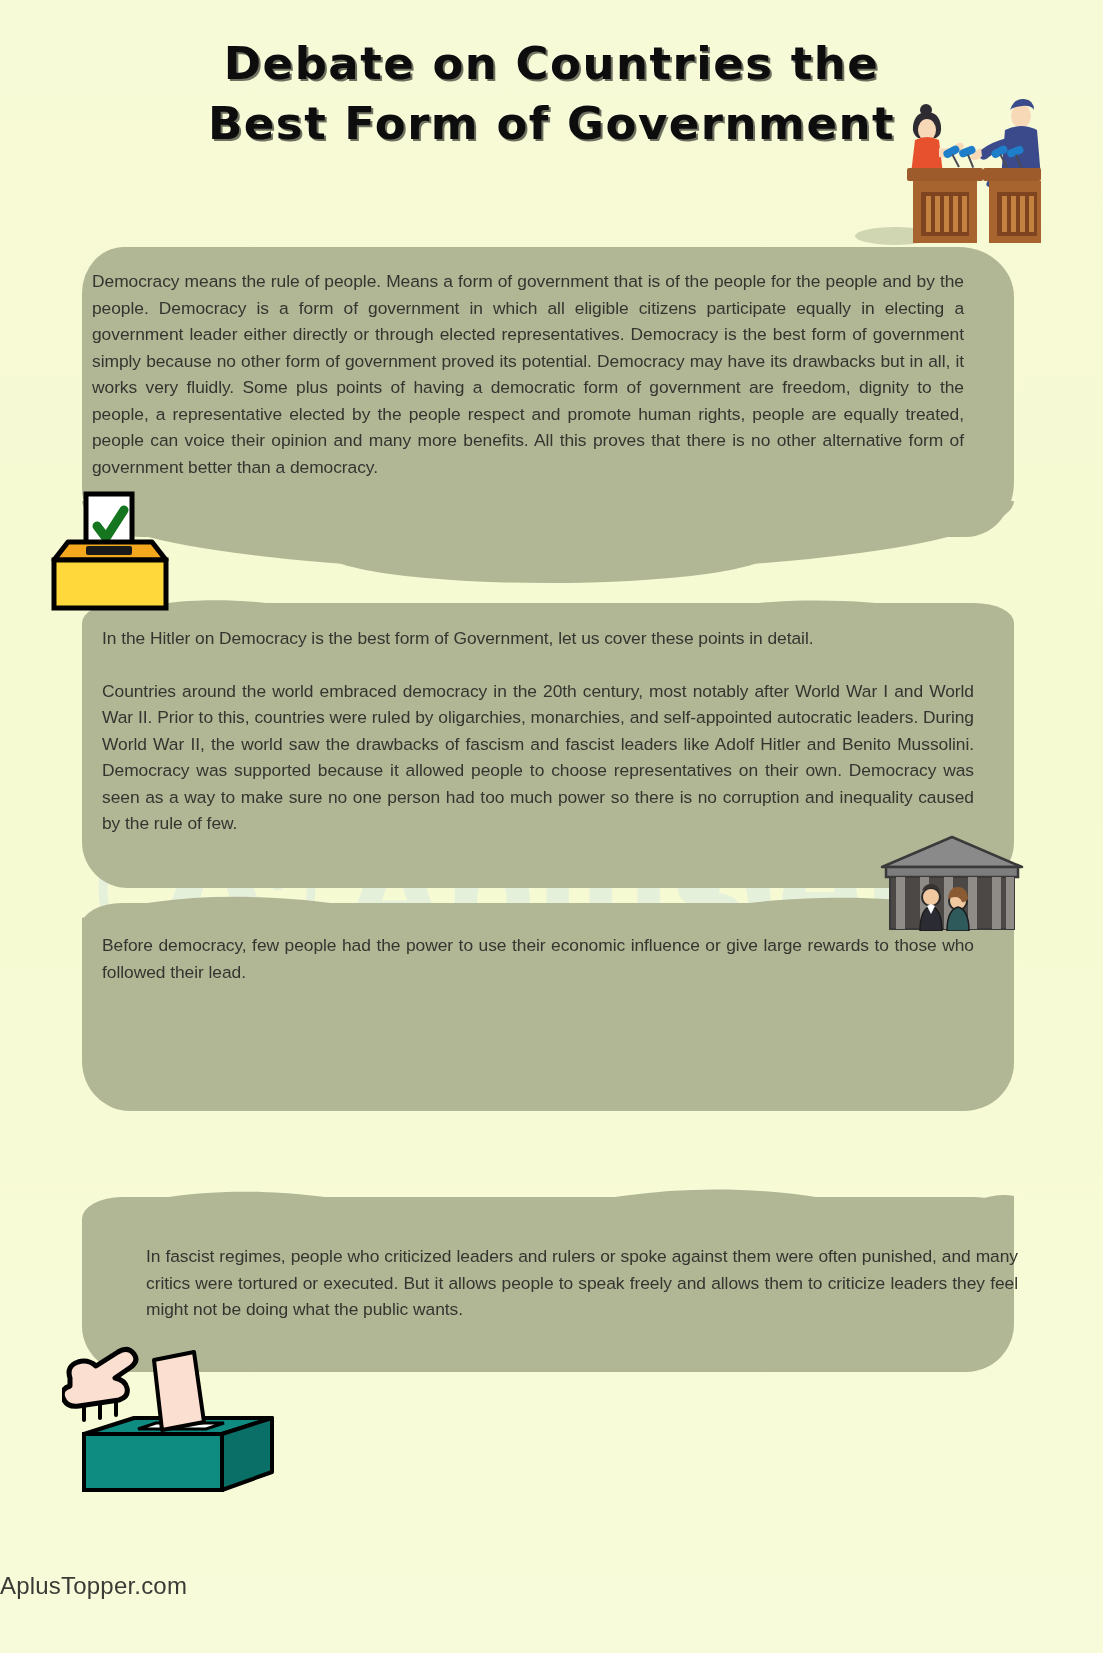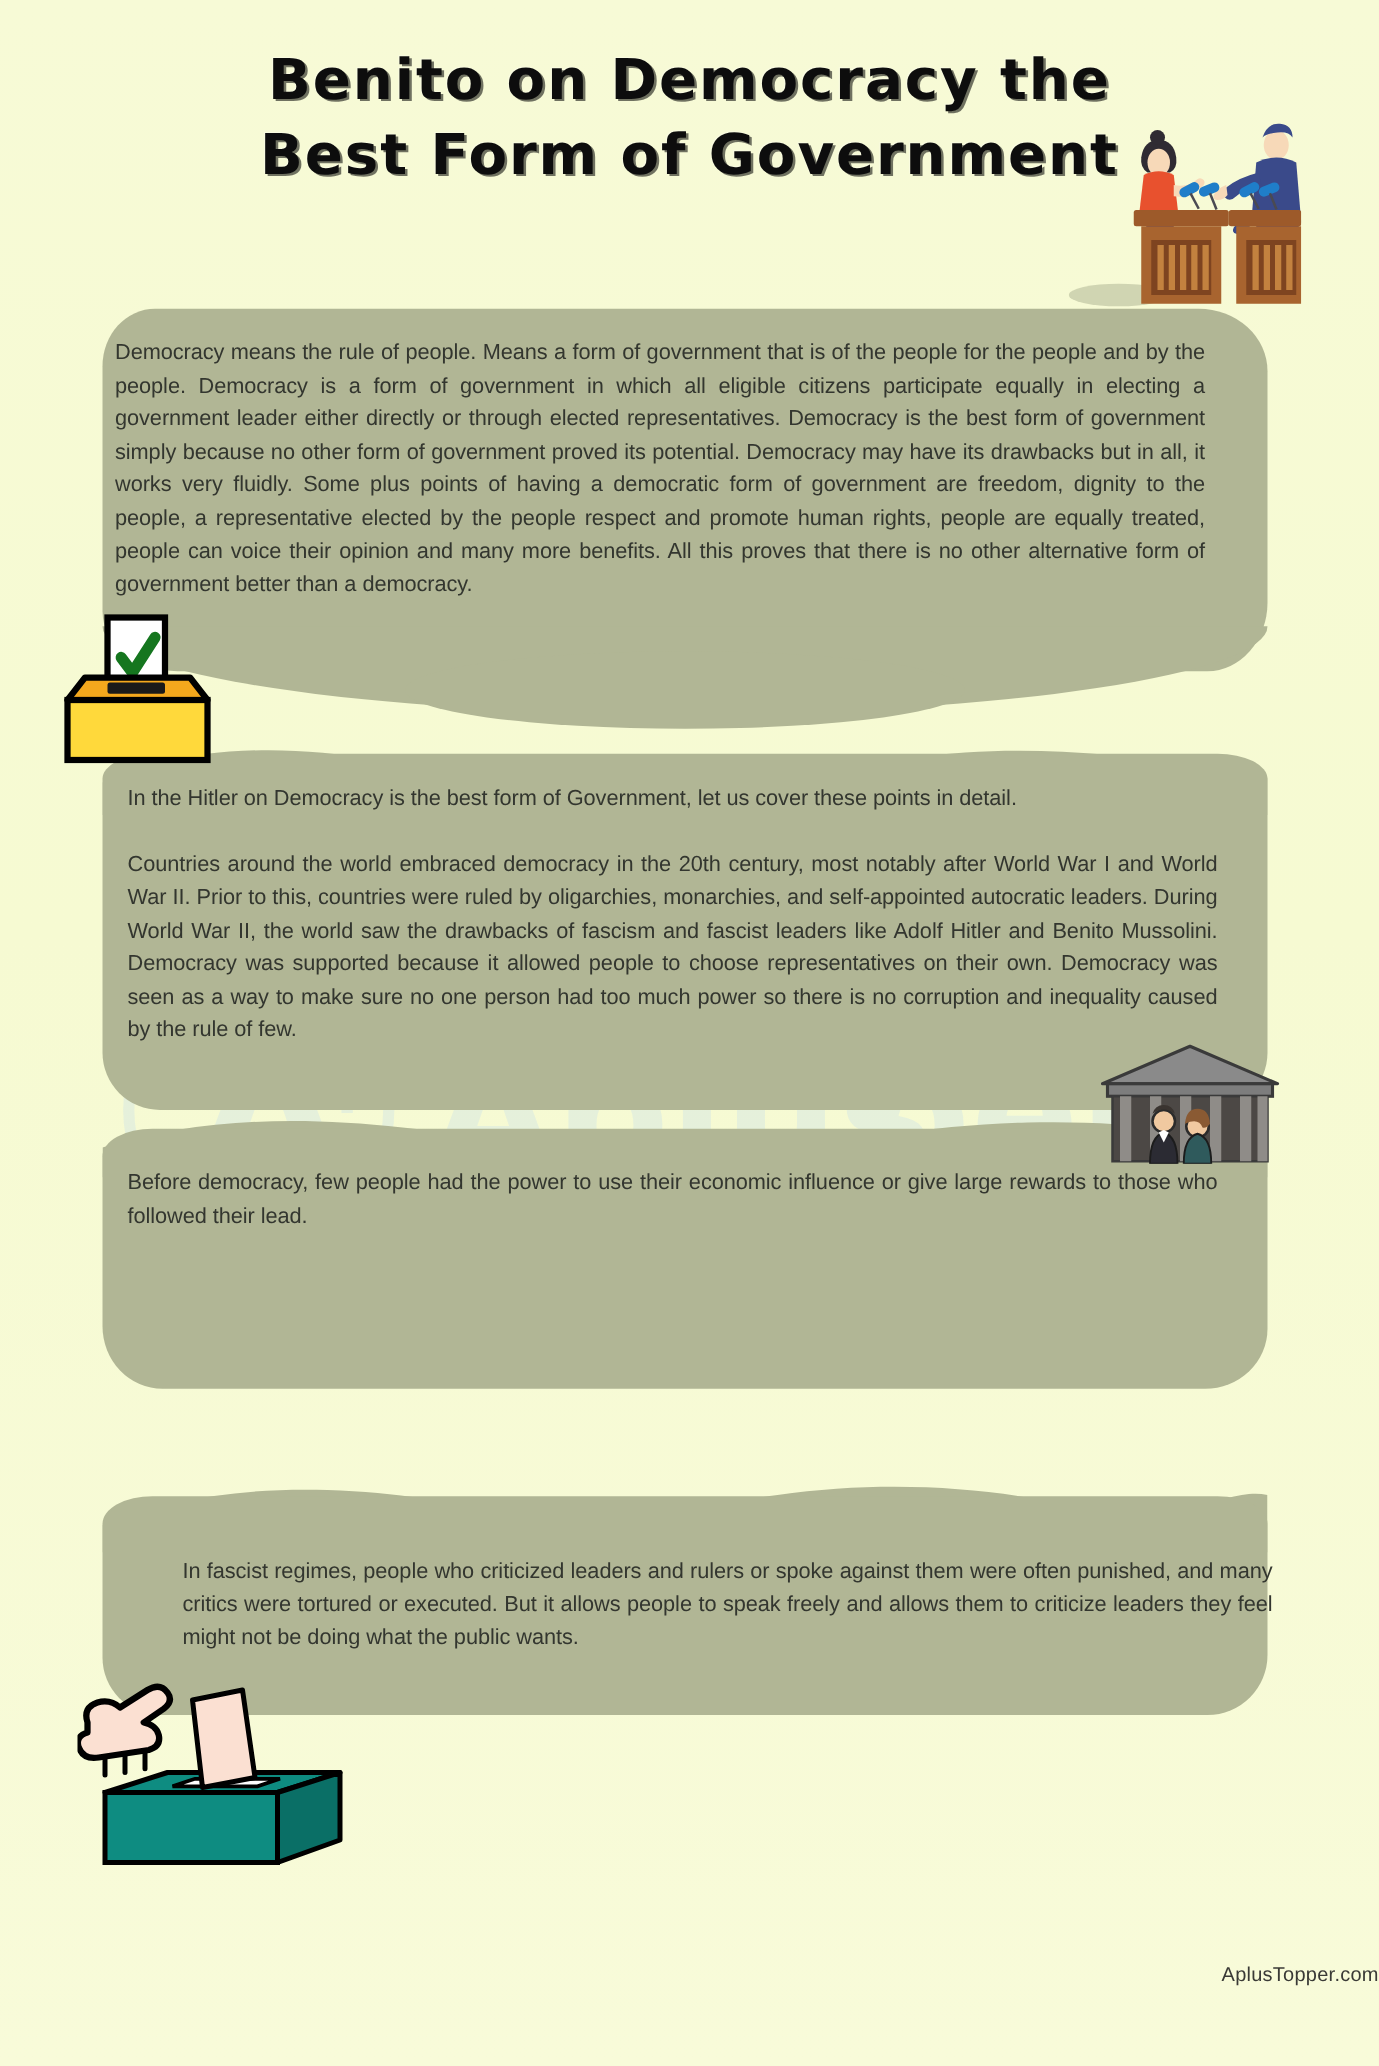--- a/index.html
+++ b/index.html
@@ -120,42 +120,42 @@
   .illus { position: absolute; z-index: 7; }
   #debate-illus   { left: 855px; top: 86px;  width: 186px; height: 160px; }
   #ballot-illus   { left: 40px;  top: 486px; width: 140px; height: 125px; }
   #govt-illus     { left: 872px; top: 833px; width: 160px; height: 98px; }
   #vote-illus     { left: 62px;  top: 1330px; width: 250px; height: 165px; }
 
   
   #footer {
     position: absolute;
     left: 0; top: 1572px; width: 1103px;
-    text-align: right;
-    font-size: 16px;
+    text-align: left;
+    font-size: 24px;
     color: #3a3a36;
     letter-spacing: 0.2px;
     z-index: 8;
   }
 </style>
 </head>
 <body>
 
 <div id="page">
 
   <svg class="watermark" viewBox="0 0 820 260">
     <circle cx="112" cy="128" r="104" fill="none" stroke="#cfe4e6" stroke-width="9"></circle>
     <text x="62" y="178" font-family="DejaVu Sans, sans-serif" font-size="150" font-weight="bold" fill="#cfe4e6">A</text>
     <text x="150" y="130" font-family="DejaVu Sans, sans-serif" font-size="78" font-weight="bold" fill="#cfe4e6">+</text>
     <text x="250" y="175" font-family="DejaVu Sans, sans-serif" font-size="128" font-weight="bold" fill="#cfe4e6">Aplus</text>
     <text x="590" y="175" font-family="DejaVu Sans, sans-serif" font-size="128" font-weight="bold" fill="#cfe4e6">per</text>
   </svg>
 
   <div class="title-wrap">
-    <div class="title-line">Benito on Democracy the</div>
+    <div class="title-line">Debate on Countries the</div>
     <div class="title-line">Best Form of Government</div>
   </div>
 
   <div class="blob" id="blob1"></div>
   <div class="blob-text" id="text1">
     <p>Democracy means the rule of people. Means a form of government that is of the people for the people and by the people. Democracy is a form of government in which all eligible citizens participate equally in electing a government leader either directly or through elected representatives. Democracy is the best form of government simply because no other form of government proved its potential. Democracy may have its drawbacks but in all, it works very fluidly. Some plus points of having a democratic form of government are freedom, dignity to the people, a representative elected by the people respect and promote human rights, people are equally treated, people can voice their opinion and many more benefits. All this proves that there is no other alternative form of government better than a democracy.</p>
   </div>
 
   <svg class="wave-top" style="left:82px; top:592px; width:932px; height:60px; z-index:3;" viewBox="0 0 932 60" preserveAspectRatio="none">
     <path d="M0,60 L0,34 C60,6 140,2 220,16 C300,30 360,48 450,44 C540,40 600,16 690,10 C780,4 860,18 932,30 L932,60 Z" fill="#b1b695"></path>

